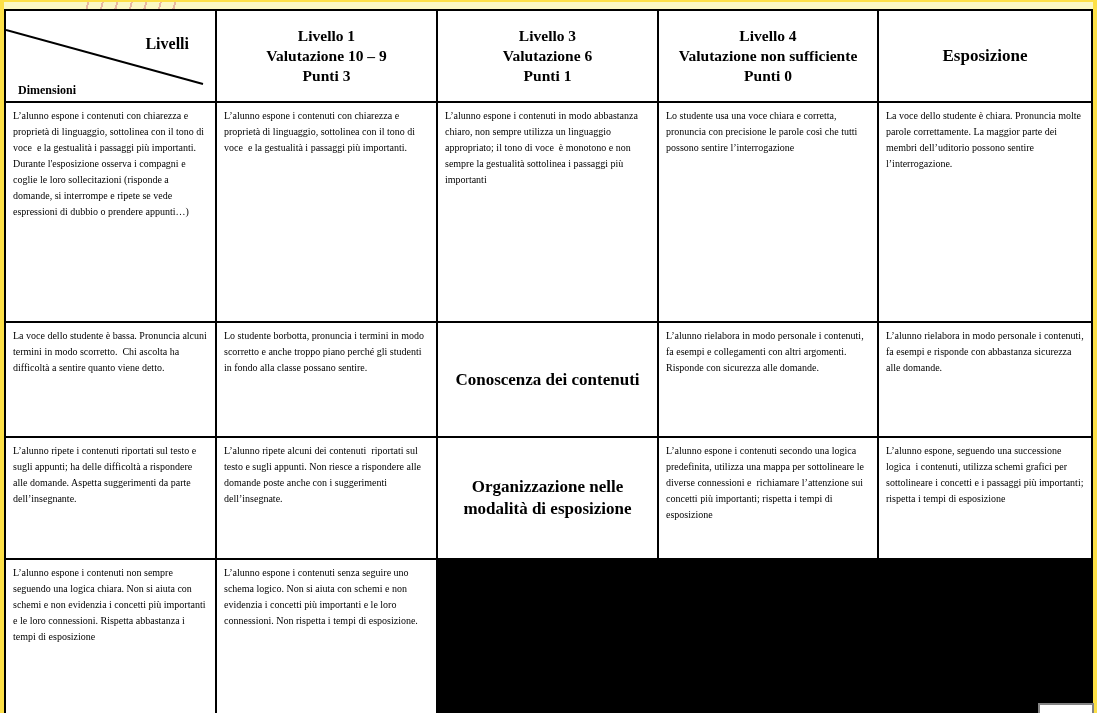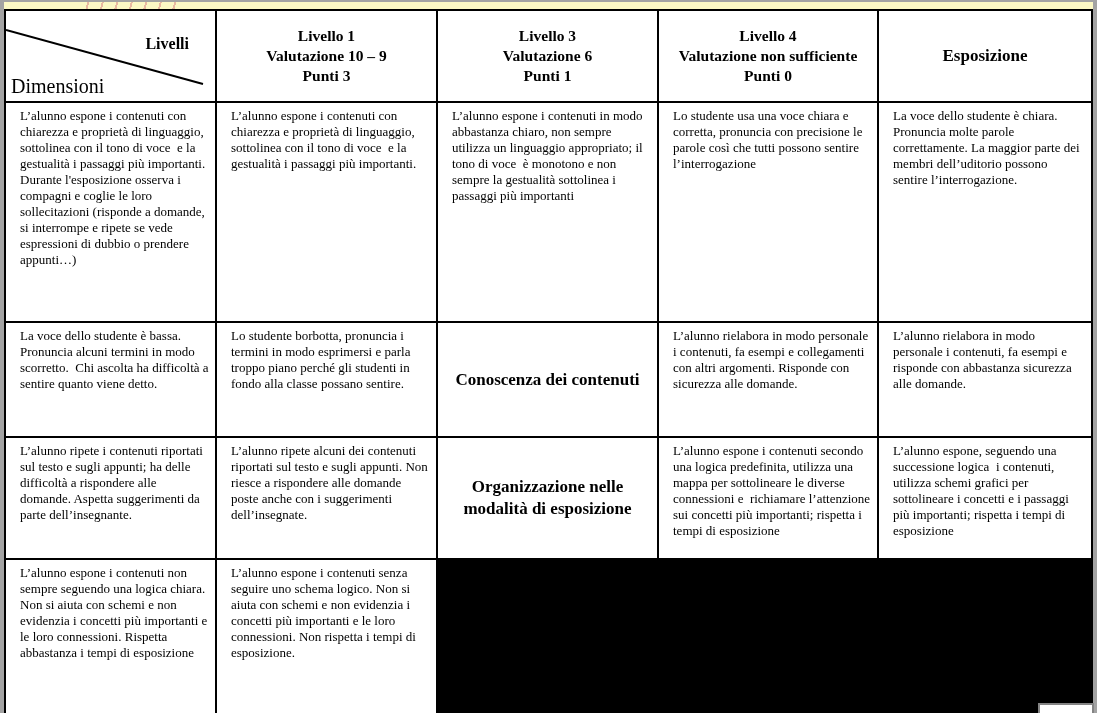--- a/index.html
+++ b/index.html
@@ -1,19 +1,19 @@
 <!DOCTYPE html>
 <html><head>
 <meta charset="utf-8">
 <style>
   html,body{margin:0;padding:0;background:#e8e8e8;}
   .frame{
     position:relative;
     width:1097px;height:713px;
-    background:#a3a3a3;
+    background:#fde047;
     overflow:hidden;
     font-family:"Liberation Serif","DejaVu Serif",serif;
     color:#000;
   }
   .top-strip{
     position:absolute;left:4px;top:2px;width:1089px;height:7px;
     background:#fbf8c4;
   }
   .strip-marks{
     position:absolute;left:76px;top:0;width:100px;height:7px;
@@ -36,31 +36,31 @@
     text-align:center;font-weight:bold;font-size:15.5px;line-height:20px;
     padding:11px 14px;
   }
   .corner{position:relative;}
   .corner svg{position:absolute;left:0;top:0;}
   .corner-top{
     position:absolute;right:26px;top:24px;
     font-weight:bold;font-size:16px;
   }
   .corner-bottom{
-    position:absolute;left:5px;bottom:3px;
-    font-weight:normal;font-size:20px;
+    position:absolute;left:12px;bottom:3px;
+    font-weight:bold;font-size:12px;
   }
   .dim{
     display:flex;justify-content:center;align-items:center;
     text-align:center;font-weight:bold;font-size:17px;line-height:22px;
     padding:16px 16px;
   }
   .body-cell{
-    font-size:13px;line-height:16px;
-    padding:5px 6px 4px 14px;
+    font-size:10px;line-height:16px;
+    padding:5px 6px 4px 7px;
     white-space:pre-wrap;
   }
   .corner-box{
     position:absolute;left:1038px;top:703px;width:52px;height:12px;
     background:#fff;border:2px solid #848484;border-bottom:none;
   }
 </style>
 </head>
 <body>
 
@@ -99,21 +99,21 @@
     <div class="cell dim">
       <span>Esposizione</span>
     </div>
     <div class="cell body-cell">L’alunno espone i contenuti con chiarezza e proprietà di linguaggio, sottolinea con il tono di voce  e la gestualità i passaggi più importanti. Durante l'esposizione osserva i compagni e coglie le loro sollecitazioni (risponde a domande, si interrompe e ripete se vede espressioni di dubbio o prendere appunti…)</div>
     <div class="cell body-cell">L’alunno espone i contenuti con chiarezza e proprietà di linguaggio, sottolinea con il tono di voce  e la gestualità i passaggi più importanti.</div>
     <div class="cell body-cell">L’alunno espone i contenuti in modo abbastanza chiaro, non sempre utilizza un linguaggio appropriato; il tono di voce  è monotono e non sempre la gestualità sottolinea i passaggi più importanti</div>
 
     <div class="cell body-cell">Lo studente usa una voce chiara e corretta, pronuncia con precisione le parole così che tutti possono sentire l’interrogazione</div>
     <div class="cell body-cell">La voce dello studente è chiara. Pronuncia molte parole correttamente. La maggior parte dei membri dell’uditorio possono sentire l’interrogazione.</div>
     <div class="cell body-cell">La voce dello studente è bassa. Pronuncia alcuni termini in modo scorretto.  Chi ascolta ha difficoltà a sentire quanto viene detto.</div>
-    <div class="cell body-cell">Lo studente borbotta, pronuncia i termini in modo esprimersi e parla troppo piano perché gli studenti in fondo alla classe possano sentire.</div>
+    <div class="cell body-cell">Lo studente borbotta, pronuncia i termini in modo scorretto e anche troppo piano perché gli studenti in fondo alla classe possano sentire.</div>
 
     <div class="cell dim">
       <span>Conoscenza dei contenuti</span>
     </div>
     <div class="cell body-cell">L’alunno rielabora in modo personale i contenuti, fa esempi e collegamenti con altri argomenti. Risponde con sicurezza alle domande.</div>
     <div class="cell body-cell">L’alunno rielabora in modo personale i contenuti, fa esempi e risponde con abbastanza sicurezza alle domande.</div>
     <div class="cell body-cell">L’alunno ripete i contenuti riportati sul testo e sugli appunti; ha delle difficoltà a rispondere alle domande. Aspetta suggerimenti da parte dell’insegnante.</div>
     <div class="cell body-cell">L’alunno ripete alcuni dei contenuti  riportati sul testo e sugli appunti. Non riesce a rispondere alle domande poste anche con i suggerimenti dell’insegnate.</div>
 
     <div class="cell dim">

